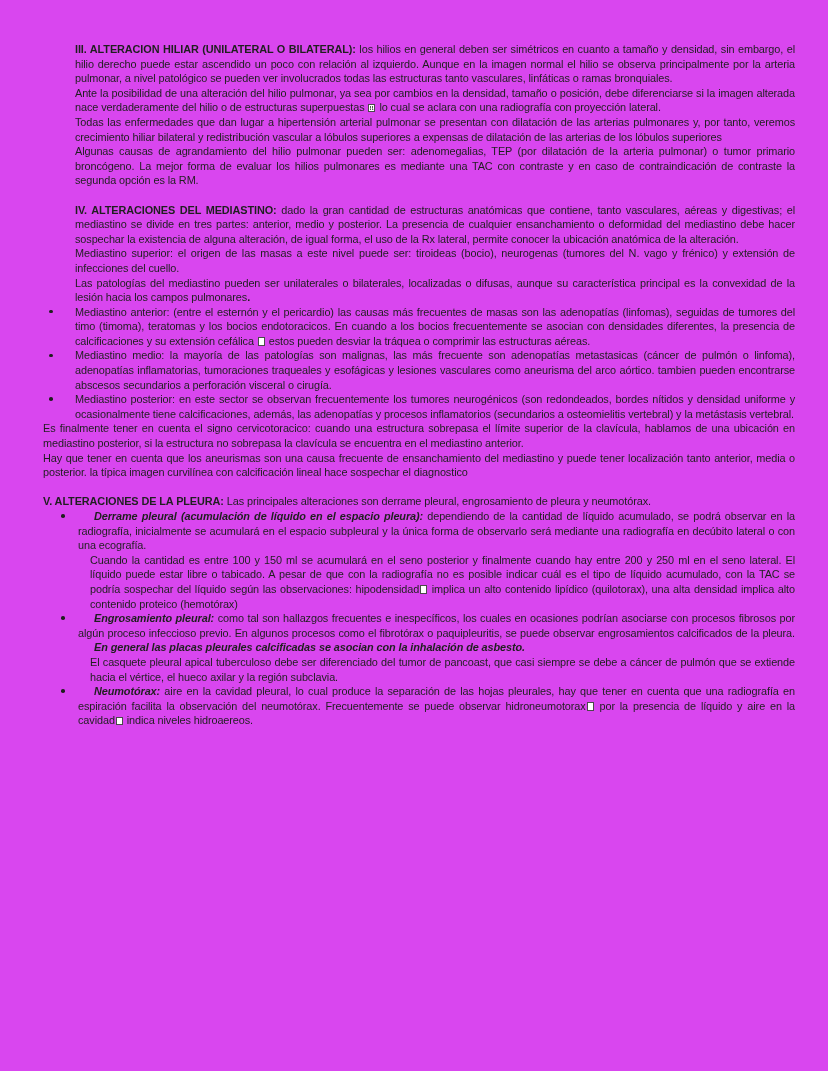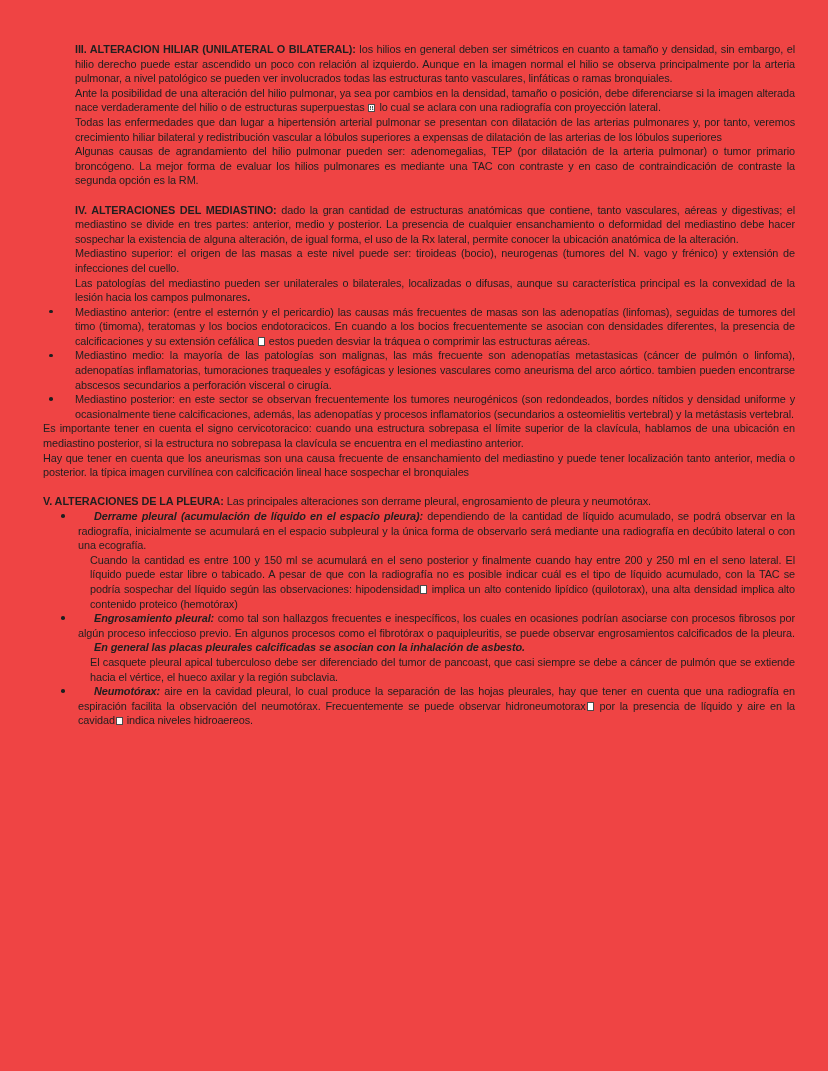--- a/index.html
+++ b/index.html
@@ -5,21 +5,21 @@
   html, body {
     margin: 0;
     padding: 0;
     background: #ffffff;
   }
   .page {
     position: relative;
     width: 828px;
     height: 1071px;
     box-sizing: border-box;
-    background: #ef4444;
+    background: #d946ef;
     color: #1f1f1f;
     padding: 42px 33px 0 43px;
     overflow: hidden;
     font-family: "Liberation Sans", "DejaVu Sans", sans-serif;
     font-size: 10.9px;
     line-height: 14.6px;
     letter-spacing: -0.1px;
   }
   p { margin: 0; }
   .just { text-align: justify; }
@@ -97,22 +97,22 @@
     </p>
 
     <ul class="blist">
       <li class="just">
         <span>Mediastino anterior: (entre el esternón y el pericardio) las causas más frecuentes de masas son las adenopatías (linfomas), seguidas de tumores del timo (timoma), teratomas y los bocios endotoracicos. En cuando a los bocios frecuentemente se asocian con densidades diferentes, la presencia de calcificaciones y su extensión cefálica </span><span class="tofu"></span><span> estos pueden desviar la tráquea o comprimir las estructuras aéreas.</span>
       </li>
       <li class="just">Mediastino medio: la mayoría de las patologías son malignas, las más frecuente son adenopatías metastasicas (cáncer de pulmón o linfoma), adenopatías inflamatorias, tumoraciones traqueales y esofágicas y lesiones vasculares como aneurisma del arco aórtico. tambien pueden encontrarse abscesos secundarios a perforación visceral o cirugía.</li>
       <li class="just">Mediastino posterior: en este sector se observan frecuentemente los tumores neurogénicos (son redondeados, bordes nítidos y densidad uniforme y ocasionalmente tiene calcificaciones, además, las adenopatías y procesos inflamatorios (secundarios a osteomielitis vertebral) y la metástasis vertebral.</li>
     </ul>
 
-    <p class="just">Es importante tener en cuenta el signo cervicotoracico: cuando una estructura sobrepasa el límite superior de la clavícula, hablamos de una ubicación en mediastino posterior, si la estructura no sobrepasa la clavícula se encuentra en el mediastino anterior.</p>
-    <p class="just">Hay que tener en cuenta que los aneurismas son una causa frecuente de ensanchamiento del mediastino y puede tener localización tanto anterior, media o posterior. la típica imagen curvilínea con calcificación lineal hace sospechar el bronquiales</p>
+    <p class="just">Es finalmente tener en cuenta el signo cervicotoracico: cuando una estructura sobrepasa el límite superior de la clavícula, hablamos de una ubicación en mediastino posterior, si la estructura no sobrepasa la clavícula se encuentra en el mediastino anterior.</p>
+    <p class="just">Hay que tener en cuenta que los aneurismas son una causa frecuente de ensanchamiento del mediastino y puede tener localización tanto anterior, media o posterior. la típica imagen curvilínea con calcificación lineal hace sospechar el diagnostico</p>
   </section>
 
   <section class="gap">
     <p class="just">
       <b>V. ALTERACIONES DE LA PLEURA:</b><span> Las principales alteraciones son derrame pleural, engrosamiento de pleura y neumotórax.</span>
     </p>
 
     <ul class="blist v">
       <li class="just">
         <span class="bi">Derrame pleural (acumulación de líquido en el espacio pleura):</span><span> dependiendo de la cantidad de líquido acumulado, se podrá observar en la radiografía, inicialmente se acumulará en el espacio subpleural y la única forma de observarlo será mediante una radiografía en decúbito lateral o con una ecografía.</span>

